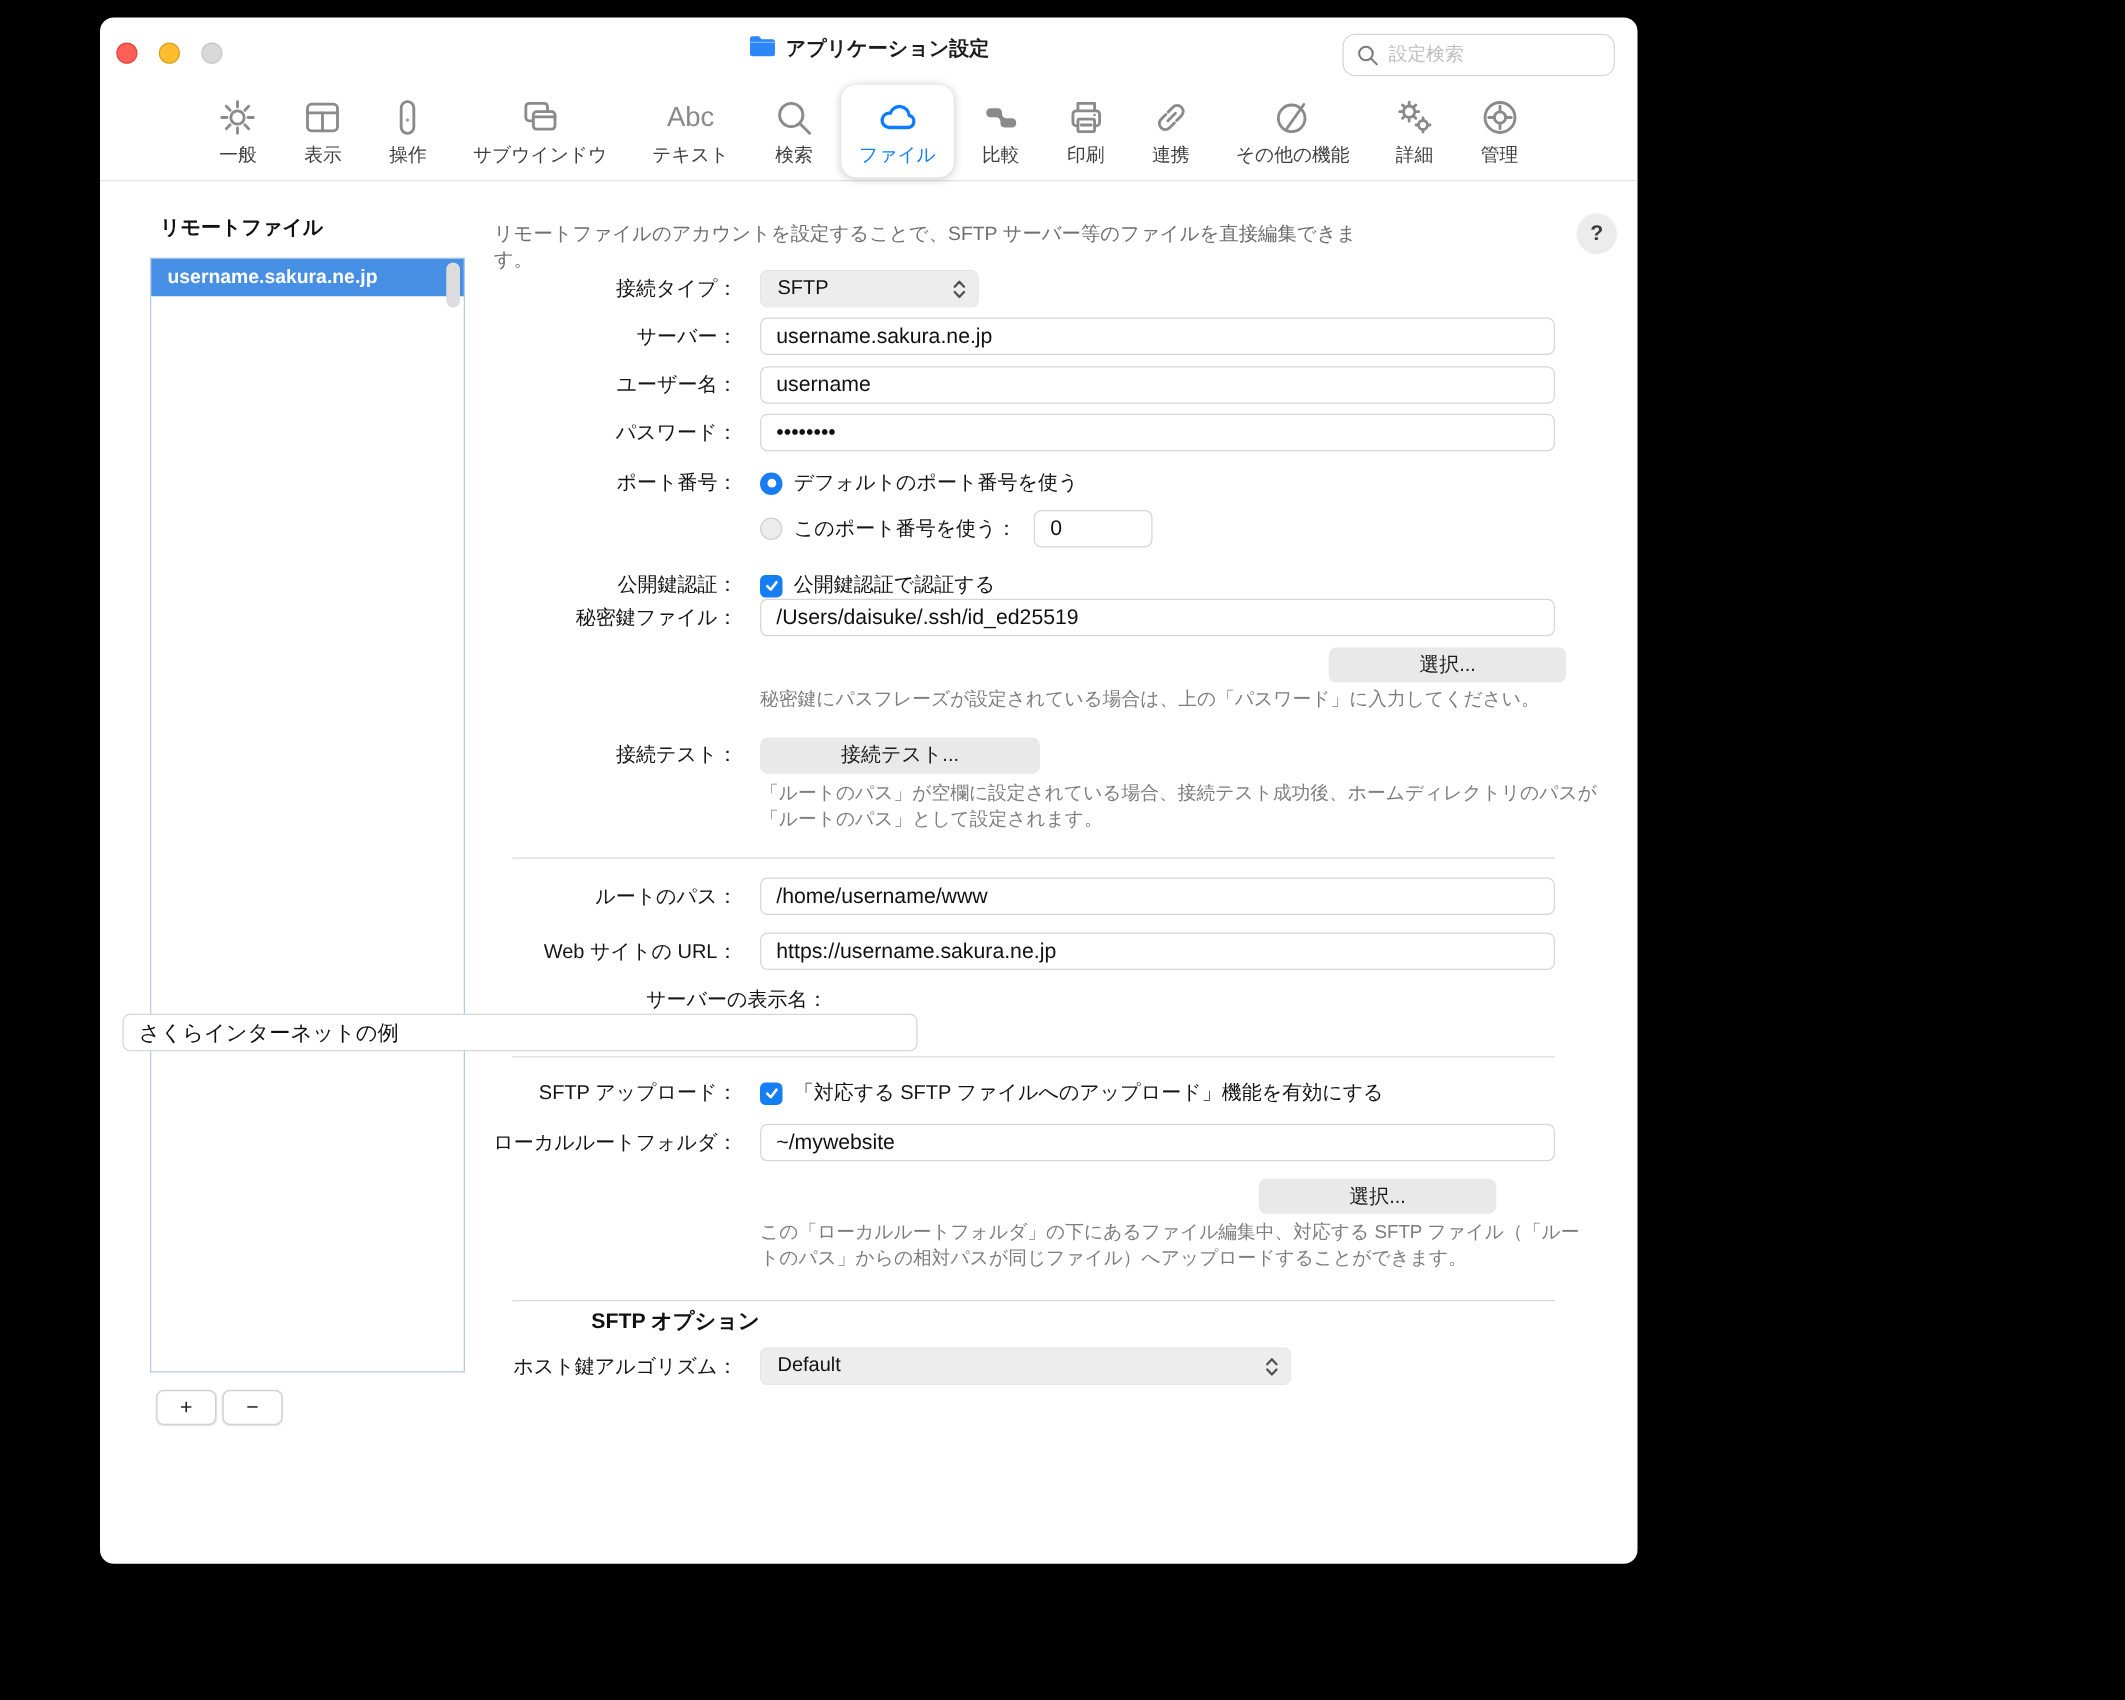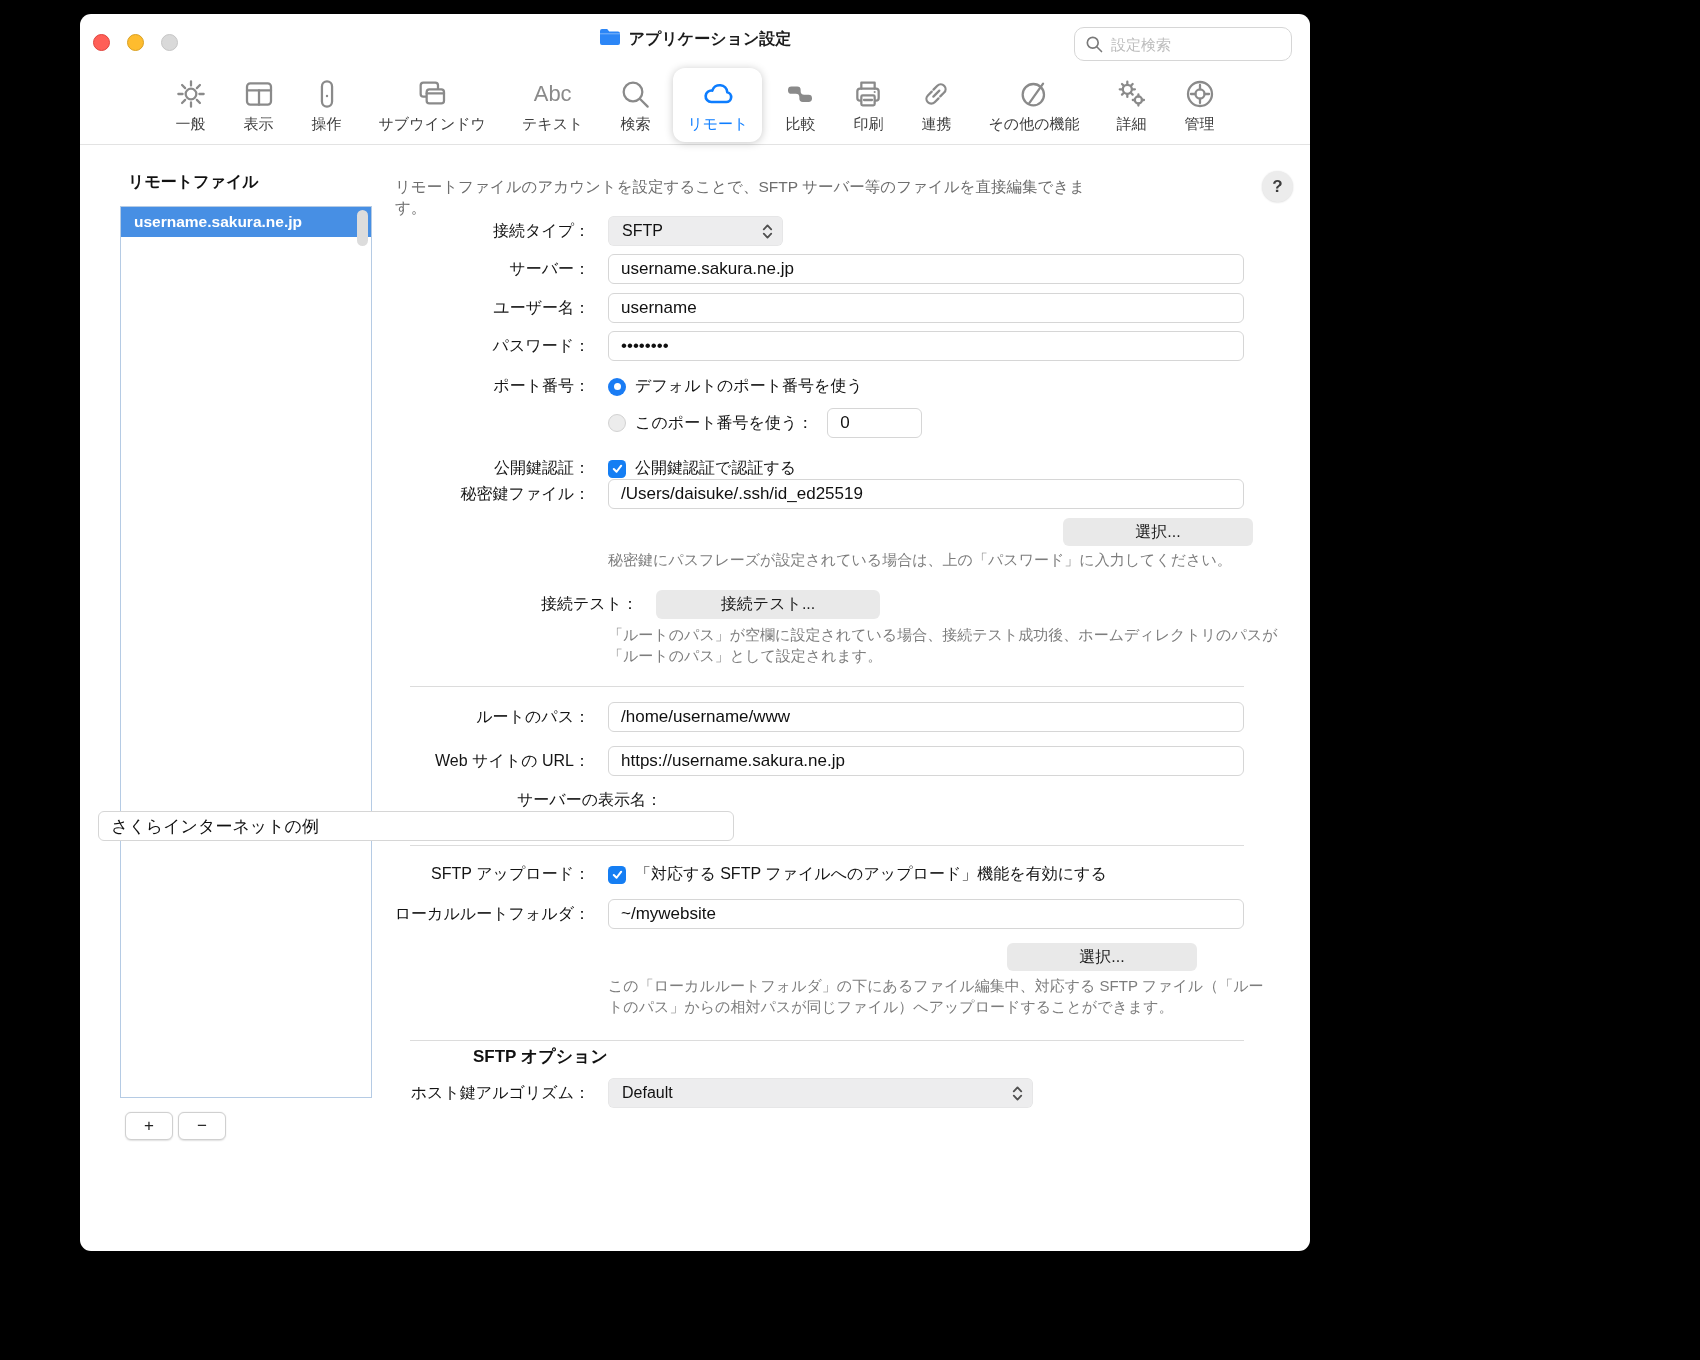--- a/index.html
+++ b/index.html
@@ -21,21 +21,21 @@
   .light.gray{left:81px;background:#d9d9d9;border:.5px solid #c6c6c6;}
   .title{
     position:absolute;left:0;right:0;top:0;height:50px;
     display:flex;align-items:center;justify-content:center;gap:8px;
     font-size:16px;font-weight:700;color:#1c1c1c;
   }
   .searchbox{position:absolute;right:18px;top:13px;width:218px;height:34px;}
   .searchbox input{
     width:100%;height:100%;box-sizing:border-box;border:1px solid #d6d6d6;
     border-radius:10px;padding:0 10px 0 36px;font-size:15px;color:#333;
-    outline:none;background:#fff;font-family:Liberation Sans, sans-serif;
+    outline:none;background:#fff;font-family:Liberation Serif, serif;
   }
   .searchbox input::placeholder{color:#bdbdbd;}
   .searchbox .mag{position:absolute;left:10px;top:7px;}
   
   .toolbar{
     position:absolute;left:0;top:50px;width:100%;height:81px;
     display:flex;justify-content:center;align-items:flex-start;gap:8px;
     border-bottom:1px solid #e3e3e3;box-sizing:border-box;padding-top:4px;
   }
   .titem{
@@ -200,21 +200,21 @@
       </span>
       <span class="tlabel">検索</span>
     </div>
 
     <div class="titem sel">
       <span class="ticon">
         <svg width="34" height="32" viewBox="0 0 24 24">
           <path d="M7 18a4.3 4.3 0 1 1 .7-8.55A5.8 5.8 0 0 1 19 10.7 3.7 3.7 0 0 1 18.2 18H7z"></path>
         </svg>
       </span>
-      <span class="tlabel">リモート</span>
+      <span class="tlabel">ファイル</span>
     </div>
 
     <div class="titem">
       <span class="ticon">
         <svg width="32" height="32" viewBox="0 0 24 24">
           <path class="fillicon" d="M3 9A2.6 2.6 0 0 1 5.6 6.4h4.3A2.6 2.6 0 0 1 12.5 9v.9a2.6 2.6 0 0 0 2.6 2.6h3.3A2.6 2.6 0 0 1 21 15.1v.3A2.6 2.6 0 0 1 18.4 18h-4.3a2.6 2.6 0 0 1-2.6-2.6v-.9a2.6 2.6 0 0 0-2.6-2.6H5.6A2.6 2.6 0 0 1 3 9.3z"></path>
         </svg>
       </span>
       <span class="tlabel">比較</span>
     </div>
@@ -356,21 +356,21 @@
     <span class="flabel">秘密鍵ファイル：</span>
     <span class="fctrl">
         <input class="tinput w-wide" value="/Users/daisuke/.ssh/id_ed25519" style="">
       </span>
   </div>
 
   <button class="graybtn" style="left:983px;top:504px;width:190px;height:28px;">選択...</button>
 
   <div class="hint" style="left:528px;top:536px;width:660px;white-space:nowrap;">秘密鍵にパスフレーズが設定されている場合は、上の「パスワード」に入力してください。</div>
 
-  <div class="frow" style="top:576px;margin-left:48px;">
+  <div class="frow" style="top:576px;">
     <span class="flabel">接続テスト：</span>
     <span class="fctrl">
       <button class="graybtn" style="position:static;width:224px;height:29px;">接続テスト...</button>
     </span>
   </div>
   <div class="hint" style="left:528px;top:611px;width:690px;">「ルートのパス」が空欄に設定されている場合、接続テスト成功後、ホームディレクトリのパスが「ルートのパス」として設定されます。</div>
 
   <div class="divider" style="top:672px;"></div>
 
   <div class="frow" style="top:688px;">

